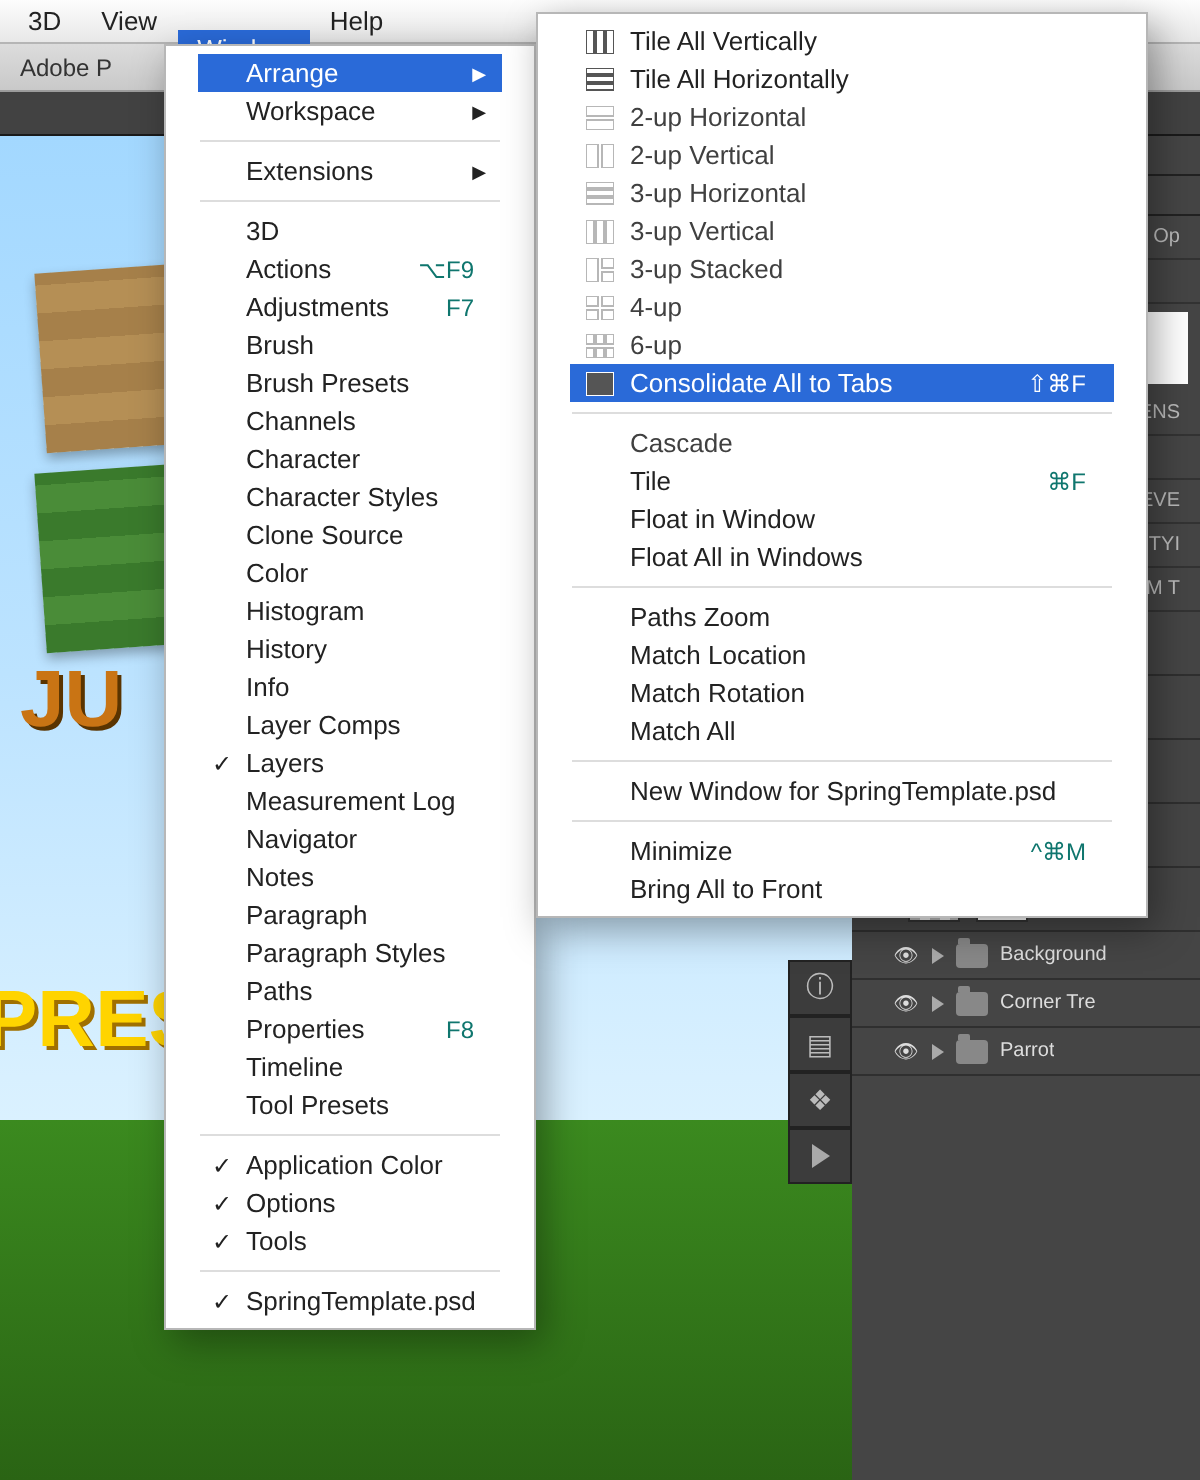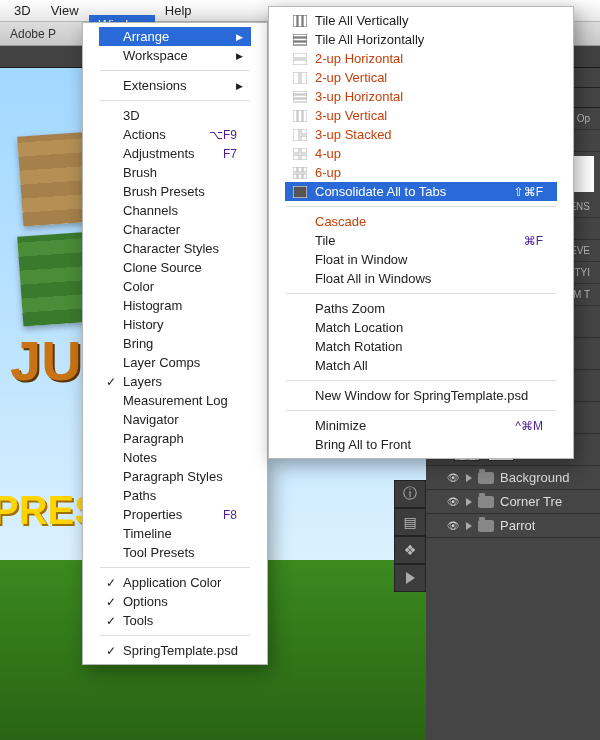--- a/index.html
+++ b/index.html
@@ -30,38 +30,38 @@
     background: linear-gradient(#a3d8ff 0%, #bce3ff 40%, #d8f0ff 70%, #eafaff 100%);
     overflow: hidden;
   }
   .wood { position:absolute; left:20px; top:60px; width:250px; height:90px;
     background: repeating-linear-gradient(0deg,#a6804a 0 14px,#b58f55 14px 28px);
     transform: rotate(-4deg); box-shadow: 0 3px 6px rgba(0,0,0,.3);}
   .wood2 { top:160px; background: repeating-linear-gradient(0deg,#3a7a2c 0 14px,#4a8c38 14px 28px);}
   .grass { position:absolute; bottom:0; left:0; right:0; height:180px;
     background: linear-gradient(#3b8a1f,#2a6414);}
   .bigtxt { position:absolute; font-weight:900; font-family: Arial Black, sans-serif; }
-  .ju { left:10px; top:260px; font-size:56px; color:#c97414; text-shadow:2px 2px 0 #5a3400;}
+  .ju { left:10px; top:260px; font-size:40px; color:#c97414; text-shadow:2px 2px 0 #5a3400;}
   .pres { left:-8px; top:420px; font-size:40px; color:#ffd400; text-shadow:2px 2px 0 #a07000;}
   .bigG { position:absolute; left:260px; top:470px; font-size:170px; font-weight:900;
     color:#7fd7ec; -webkit-text-stroke:4px #fff; font-family: Arial Black, sans-serif;}
   
   .rpanel { position:absolute; right:0; top:68px; width:174px; bottom:0;
     background:#454545; color:#ccc; font-size:10px;}
   .rtab { display:flex; gap:12px; padding:4px 8px; border-bottom:1px solid #222; font-size:10px;}
   .rrow { padding:5px 10px; border-bottom:1px solid #333; text-align:right; color:#bbb;}
   .layer { display:flex; align-items:center; height:32px; padding:0 6px;
     border-bottom:1px solid #2f2f2f; gap:8px;}
   .eye { width:14px; height:14px; display:flex; align-items:center; justify-content:center; color:#ddd;}
   .Ticon { width:22px; height:22px; background:#555; display:flex; align-items:center;
     justify-content:center; font-family: Georgia, serif; font-size:14px; color:#eee;}
   .thumb { width:26px; height:22px; background:#888; border:1px solid #333;}
   .thumb.chk { background:
      repeating-conic-gradient(#bbb 0 25%, #eee 0 50%) 0 0/10px 10px;}
-  .lname { color:#ddd; font-size:13px; white-space:nowrap; overflow:hidden;text-align:center;}
+  .lname { color:#ddd; font-size:10px; white-space:nowrap; overflow:hidden;text-align:center;}
   .grp { display:flex; align-items:center; height:24px; padding:0 4px 0 20px;
     gap:6px; border-bottom:1px solid #2f2f2f; font-size:10px;}
   .tri { width:0;height:0;border-top:4px solid transparent;border-bottom:4px solid transparent;
     border-left:6px solid #aaa;}
   .folder { width:16px; height:12px; background:#888; border-radius:2px; position:relative;}
   .folder::before { content:""; position:absolute; top:-3px; left:1px; width:6px; height:3px;
     background:#888; border-radius:1px 1px 0 0;}
   .sidetools { position:absolute; right:174px; top:480px; width:32px;}
   .stool { width:32px; height:28px; background:#3c3c3c; border:1px solid #222;
     display:flex; align-items:center; justify-content:center; color:#bbb; font-size:14px;}
@@ -69,25 +69,25 @@
     border-left:9px solid #aaa;}
   
   .menu {
     position:absolute; background:#fff; border:1px solid #b7b7b7;
     box-shadow: 4px 6px 18px rgba(0,0,0,.35); padding:4px 16px;
     font-size:13px; color:#222;
   }
   .menu .row { display:flex; align-items:center; height:19px; padding:0 18px 0 24px;
     white-space:nowrap; position:relative; cursor:default;}
   .menu .row.hl { background:#2a6ad8; color:#fff;}
-  .menu .row.dis { color:#c2410c;}
+  .menu .row.dis { color:#404040;}
   .menu .sep { height:1px; background:#ddd; margin:5px 1px;}
   .menu .chk::before { content:"✓"; position:absolute; left:7px; font-size:12px;}
   .menu .subarr::after { content:"▶"; position:absolute; right:8px; font-size:9px; color:inherit;}
-  .menu .sc { position:absolute; right:14px; font-size:12px; color:#4c1d95;}
+  .menu .sc { position:absolute; right:14px; font-size:12px; color:#0f766e;}
   .menu .row.hl .sc { color:#fff;}
   .menu1 { left:82px; top:22px; width:186px;}
   .menu2 { left:268px; top:6px; width:306px;}
   .menu2 .row { padding-left:30px;}
   .ticon { position:absolute; left:8px; width:14px; height:12px; }
   .ticon svg { width:14px; height:12px; display:block;}
   .menu .row.hl .ticon svg * { stroke:#fff;}
 </style>
 </head>
 <body>
@@ -231,39 +231,39 @@
     <div class="row">
       <span>Color</span>
     </div>
     <div class="row">
       <span>Histogram</span>
     </div>
     <div class="row">
       <span>History</span>
     </div>
     <div class="row">
-      <span>Bring</span>
+      <span>Info</span>
     </div>
     <div class="row">
       <span>Layer Comps</span>
     </div>
     <div class="row chk">
       <span>Layers</span>
     </div>
     <div class="row">
       <span>Measurement Log</span>
     </div>
     <div class="row">
       <span>Navigator</span>
     </div>
     <div class="row">
+      <span>Notes</span>
+    </div>
+    <div class="row">
       <span>Paragraph</span>
-    </div>
-    <div class="row">
-      <span>Notes</span>
     </div>
     <div class="row">
       <span>Paragraph Styles</span>
     </div>
     <div class="row">
       <span>Paths</span>
     </div>
     <div class="row">
       <span>Properties</span>
       <span class="sc">F8</span>

